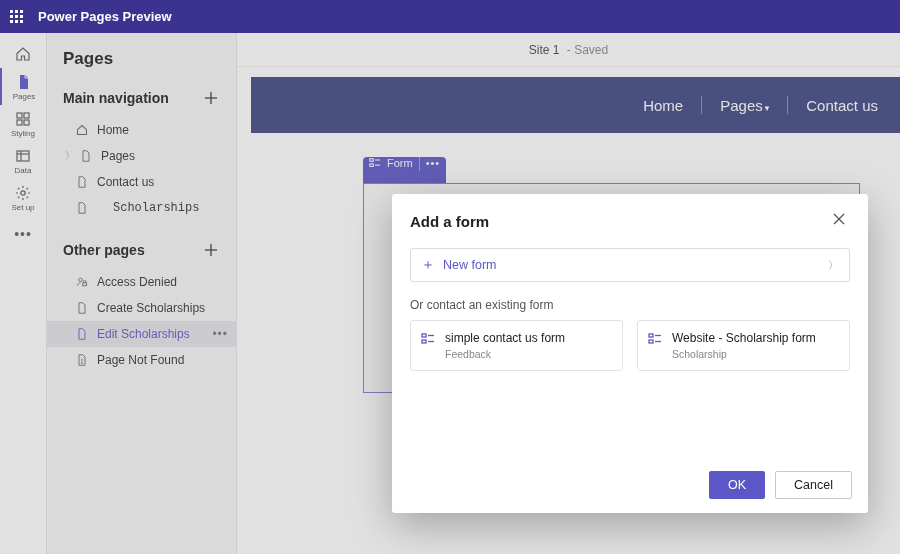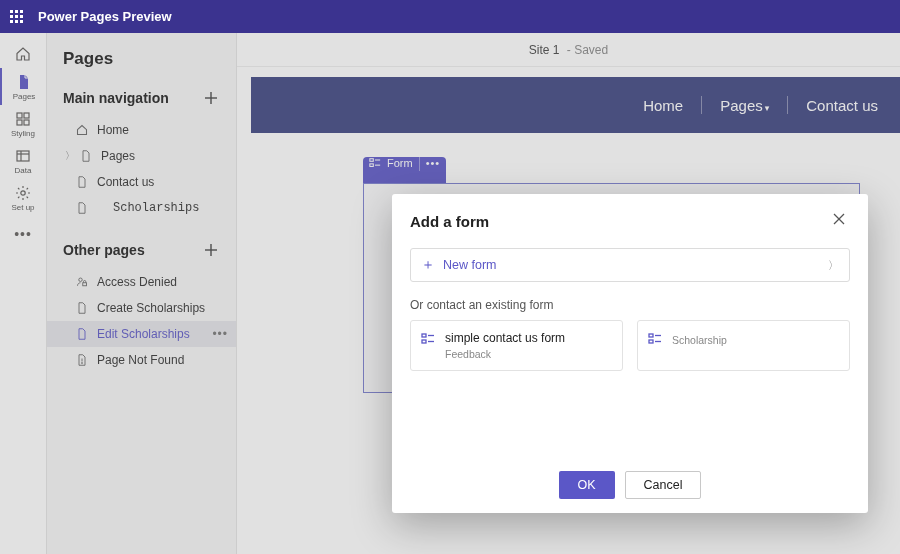--- a/index.html
+++ b/index.html
@@ -86,21 +86,21 @@
     padding:0 10px; cursor:pointer; color:#5b57c7; font-size:12.5px; position:relative;
   }
   .newform-row .plus { margin-right:8px; font-size:14px; }
   .newform-row .chev-r { margin-left:auto; color:#888; font-size:11px; }
   .choose-label { font-size:12px; color:#555; margin:16px 0 8px; }
   .form-grid { display:flex; gap:14px; }
   .form-card { flex:1; border:1px solid #e2e2e2; border-radius:3px; padding:10px 10px 10px 10px; display:flex; gap:10px; cursor:pointer; }
   .form-card .card-ico { color:#5b57c7; flex-shrink:0; margin-top:1px; }
   .form-card .card-title { font-size:12px; color:#222; line-height:1.2; }
   .form-card .card-sub { font-size:10.5px; color:#888; margin-top:3px; }
-  .modal-footer { display:flex; justify-content:center; gap:10px; padding:12px 16px 14px; }
+  .modal-footer { display:flex; justify-content:flex-end; gap:10px; padding:12px 16px 14px; }
   .btn { height:28px; padding:0 18px; border-radius:2px; font-size:12.5px; display:flex; align-items:center; cursor:pointer; border:1px solid transparent; }
   .btn-primary { background:#5b57c7; color:#fff; }
   .btn-secondary { background:#fff; color:#222; border-color:#c8c8c8; }
 
   
   .svg16 { width:16px; height:16px; }
   .svg14 { width:14px; height:14px; }
   .svg12 { width:12px; height:12px; }
 </style>
 </head>
@@ -335,20 +335,21 @@
         </div>
       </div>
       <div class="form-card">
         <span class="card-ico"><svg class="svg14" viewBox="0 0 14 14" fill="none" stroke="#5b57c7" stroke-width="1.3">
               <rect x="1" y="2" width="4" height="3"></rect>
               <line x1="7" y1="3.5" x2="13" y2="3.5"></line>
               <rect x="1" y="8" width="4" height="3"></rect>
               <line x1="7" y1="9.5" x2="13" y2="9.5"></line>
             </svg></span>
         <div>
+          <div class="card-title">Website - Scholarship form</div>
           <div class="card-sub">Scholarship</div>
         </div>
       </div>
     </div>
   </div>
   <div class="modal-footer">
     <div class="btn btn-primary">
         <span>OK</span>
       </div>
     <div class="btn btn-secondary">

